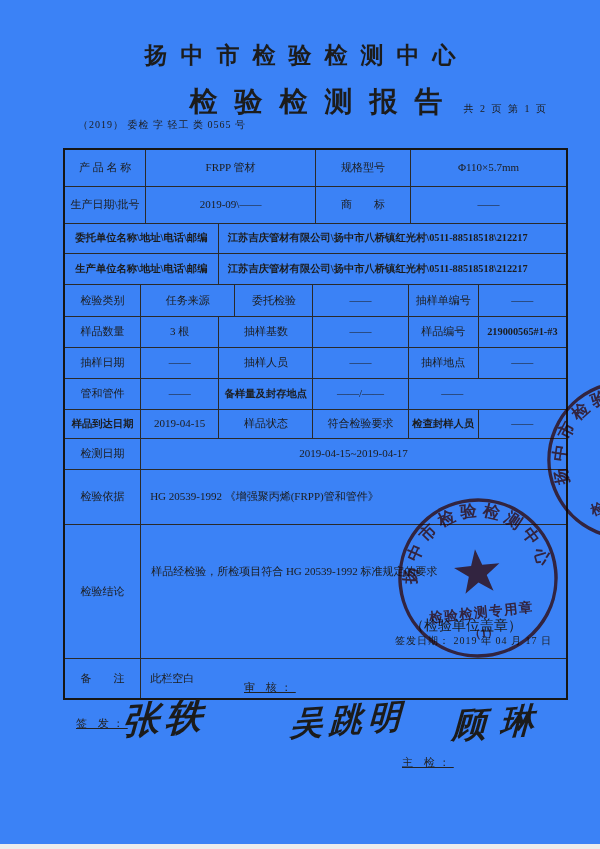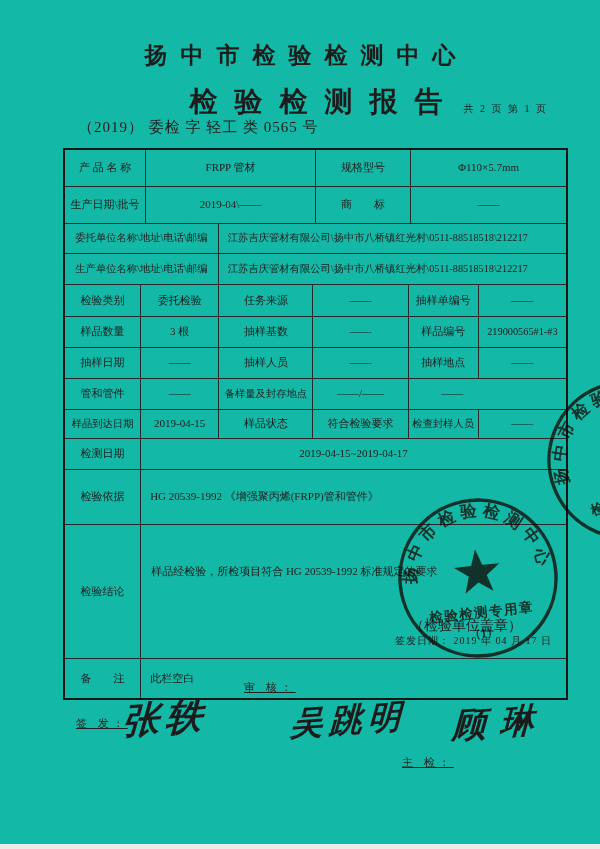--- a/index.html
+++ b/index.html
@@ -1,32 +1,32 @@
 <!DOCTYPE html>
 <html><head>
 <meta charset="utf-8">
 <style>
   html,body{margin:0;padding:0;background:#e8e8e8;}
-  .page{position:relative;width:600px;height:849px;margin:0 auto;background:#14b8a6;
+  .page{position:relative;width:600px;height:849px;margin:0 auto;background:#3b82f6;
         overflow:hidden;font-family:"Liberation Serif","DejaVu Serif",serif;color:#1c1c1c;}
   .title1{position:absolute;top:40px;left:0;width:100%;text-align:center;
           font-size:23px;font-weight:bold;letter-spacing:13px;text-indent:13px;}
   .title2{position:absolute;top:83px;left:16px;width:100%;text-align:center;
           font-size:28px;font-weight:bold;letter-spacing:17px;text-indent:17px;}
-  .refno{position:absolute;top:118px;left:78px;font-size:15px;letter-spacing:1px;}
+  .refno{position:absolute;top:118px;left:78px;font-size:10px;letter-spacing:1px;}
   .pages{position:absolute;top:102px;right:52px;font-size:10px;letter-spacing:2px;}
   .tbl{position:absolute;left:63px;top:148px;width:501px;border:2px solid #161616;background:transparent;}
   .row{display:flex;}
   .row + .row{border-top:1px solid #2a2a2a;}
   .cell{border-right:1px solid #2a2a2a;box-sizing:border-box;display:flex;
         align-items:center;justify-content:center;font-size:11px;line-height:1.25;
         text-align:center;overflow:hidden;}
   .cell:last-child{border-right:none;}
   .left{justify-content:flex-start;text-align:center;padding-left:9px;padding-right:16px;}
-  .small{font-size:10.3px;}
+  .small{font-size:10.3px;font-weight:bold;}
   .h36{height:36px}.h29{height:29px}.h30{height:30px}.h31{height:31px}
   .h28{height:28px}.h54{height:54px}.h133{height:133px}.h39{height:39px}
   .a1{width:16.2%}.a2{width:33.9%}.a3{width:19%}.a4{width:30.9%}
   .b1{width:30.7%}.b2{width:69.3%}
   .c1{width:15.2%}.c2{width:15.6%}.c3{width:18.8%}.c4{width:19%}.c5{width:14%}.c6{width:17.4%}
   .d1{width:15.2%}.d2{width:84.8%}
   .concl{position:relative;display:block;}
   .concl .main-line{position:absolute;left:10px;top:40px;font-size:11px;}
   .concl .seal-note{position:absolute;right:44px;top:92px;font-size:14px;}
   .concl .issue-date{position:absolute;right:14px;bottom:11px;font-size:10px;letter-spacing:1px;}
@@ -53,39 +53,39 @@
 
     <div class="row h36">
       <div class="cell a1">产 品 名 称</div>
       <div class="cell a2">FRPP 管材</div>
       <div class="cell a3">规格型号</div>
       <div class="cell a4">Φ110×5.7mm</div>
     </div>
 
     <div class="row h36">
       <div class="cell a1">生产日期\批号</div>
-      <div class="cell a2">2019-04\——</div>
+      <div class="cell a2">2019-09\——</div>
       <div class="cell a3">商　　标</div>
       <div class="cell a4">——</div>
     </div>
 
     <div class="row h29">
       <div class="cell b1 small">委托单位名称\地址\电话\邮编</div>
       <div class="cell b2 left small">江苏吉庆管材有限公司\扬中市八桥镇红光村\0511-88518518\212217</div>
     </div>
 
     <div class="row h30">
       <div class="cell b1 small">生产单位名称\地址\电话\邮编</div>
       <div class="cell b2 left small">江苏吉庆管材有限公司\扬中市八桥镇红光村\0511-88518518\212217</div>
     </div>
 
     <div class="row h31">
       <div class="cell c1">检验类别</div>
+      <div class="cell c3">任务来源</div>
       <div class="cell c2">委托检验</div>
-      <div class="cell c3">任务来源</div>
       <div class="cell c4">——</div>
       <div class="cell c5">抽样单编号</div>
       <div class="cell c6">——</div>
     </div>
 
     <div class="row h30">
       <div class="cell c1">样品数量</div>
       <div class="cell c2">3 根</div>
       <div class="cell c3">抽样基数</div>
       <div class="cell c4">——</div>

